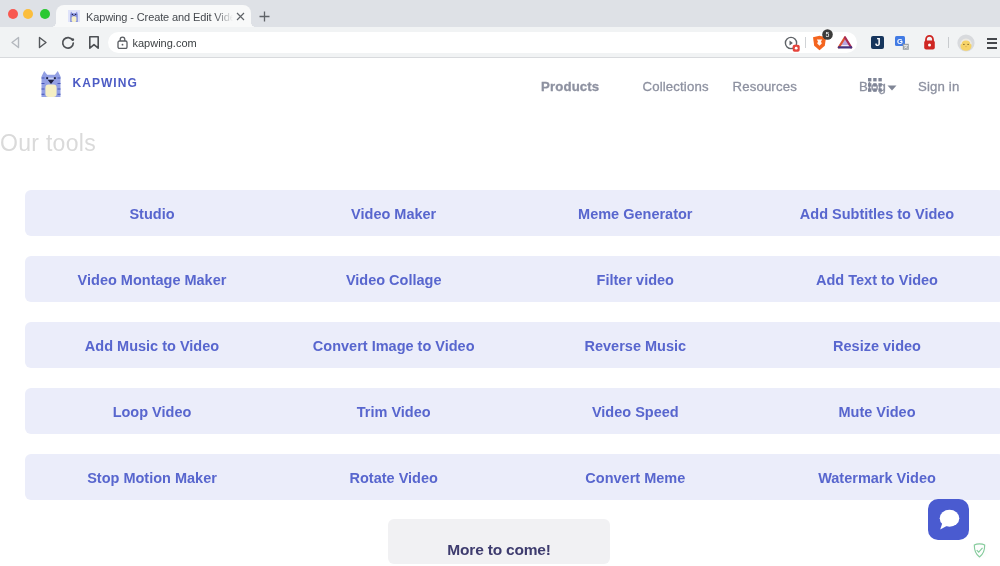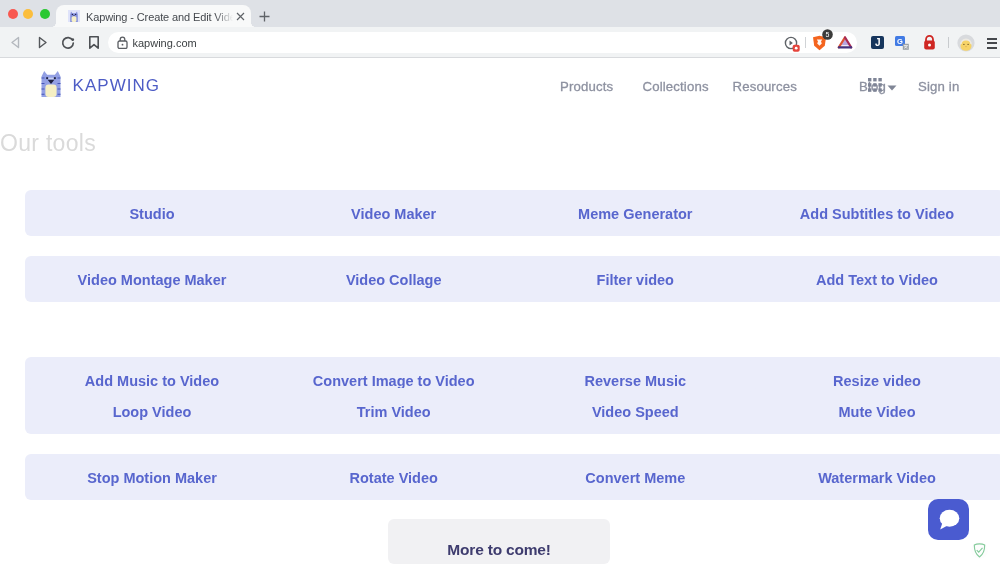--- a/index.html
+++ b/index.html
@@ -11,30 +11,30 @@
 #tabbar { position:absolute; left:0; top:0; width:1000px; height:27px; background:#dee1e6; }
 .light { position:absolute; top:9px; width:10px; height:10px; border-radius:50%; }
 #tab { position:absolute; left:56px; top:5px; width:195px; height:22px; background:#f8f9f9; border-radius:8px 8px 0 0; }
 #tabtitle { position:absolute; left:86px; top:10px; width:147px; height:14px; font-size:11px; color:#45494e; white-space:nowrap; overflow:hidden; line-height:14px; letter-spacing:-0.12px; }
 #tabtitle:after { content:""; position:absolute; right:0; top:0; width:18px; height:14px; background:linear-gradient(to right, rgba(248,249,249,0), #f8f9f9); }
 #toolbar { position:absolute; left:0; top:27px; width:1000px; height:31px; background:#f1f3f4; border-bottom:1px solid #d8dadd; }
 #omnibox { position:absolute; left:108px; top:32px; width:749px; height:21px; background:#ffffff; border-radius:10.5px; }
 #urltext { position:absolute; left:132.5px; top:36.5px; font-size:11px; color:#3c4043; letter-spacing:0; }
 
 
-#logotext { position:absolute; left:72.5px; top:75.5px; font-size:17px; font-weight:normal; color:#4d5cc5; letter-spacing:1.05px; }
+#logotext { position:absolute; left:72.5px; top:75.5px; font-size:12px; font-weight:bold; color:#4d5cc5; letter-spacing:1.05px; }
 .nav { position:absolute; top:79px; font-size:13.2px; color:#8d91a0; -webkit-text-stroke:0.3px #8d91a0; letter-spacing:0.15px; }
 
 
 #ourtools { position:absolute; left:0px; top:130px; width:997px; text-align:left; font-size:23px; color:#dadada; letter-spacing:0.3px; }
 
 
 .btn { position:absolute; width:254px; height:46px; background:#ebedfa; border-radius:6px; color:#5866ce; font-size:14.5px; font-weight:bold; display:flex; align-items:center; justify-content:center; letter-spacing:0px; padding-top:2px; }
 .c0 { left:25px; } .c1 { left:266.7px; } .c2 { left:508.3px; } .c3 { left:750px; }
-.r0 { top:190px; } .r1 { top:256px; } .r2 { top:322px;margin-top:35px; } .r3 { top:388px; } .r4 { top:454px; }
+.r0 { top:190px; } .r1 { top:256px; } .r2 { top:322px; } .r3 { top:388px; } .r4 { top:454px; }
 #mtc { position:absolute; left:388px; top:519px; width:222px; height:45px; background:#f1f1f3; border-radius:6px; color:#3e3c6e; font-size:15.5px; font-weight:bold; display:flex; align-items:center; justify-content:center; letter-spacing:-0.2px; padding-top:16px; }
 
 
 #chat { position:absolute; left:928px; top:499px; width:41px; height:41px; background:#4a5bd0; border-radius:10px; }
 </style>
 </head>
 <body>
 
 <div id="tabbar"></div>
 <div class="light" style="left:7.8px; background:#f85850;"></div>
@@ -153,21 +153,21 @@
     <path d="M16.5,8 h3 M16.5,13.5 h3 M16.5,19 h3 M16.5,24.3 h3"></path>
   </g>
   <rect x="7.2" y="7.7" width="5.6" height="1.7" fill="#c9d0f2"></rect>
   <rect x="5.2" y="7.2" width="1.9" height="1.9" fill="#1d2040"></rect>
   <rect x="12.9" y="7.2" width="1.9" height="1.9" fill="#1d2040"></rect>
   <path d="M6.6,9.7 h6.8 l-3.4,4.2 z" fill="#1d2040"></path>
   <rect x="4.4" y="14.6" width="11.2" height="12.4" rx="3.2" fill="#f6f0c4"></rect>
 </svg>
 <div id="logotext">KAPWING</div>
 
-<div class="nav" style="left:560px;">Products</div>
+<div class="nav" style="left:541px;font-weight:bold;">Products</div>
 <div class="nav" style="left:642.5px;">Collections</div>
 <div class="nav" style="left:732.5px;">Resources</div>
 <div class="nav" style="left:859px;">Blog</div>
 
 <svg class="abs" style="left:868px; top:78px;" width="14" height="14" viewBox="0 0 14 14">
   <g fill="#7e8496">
     <rect x="0" y="0" width="3.4" height="3.4"></rect>
       <rect x="5.2" y="0" width="3.4" height="3.4"></rect>
       <rect x="10.4" y="0" width="3.4" height="3.4"></rect>
     <rect x="0" y="5.2" width="3.4" height="3.4"></rect>

